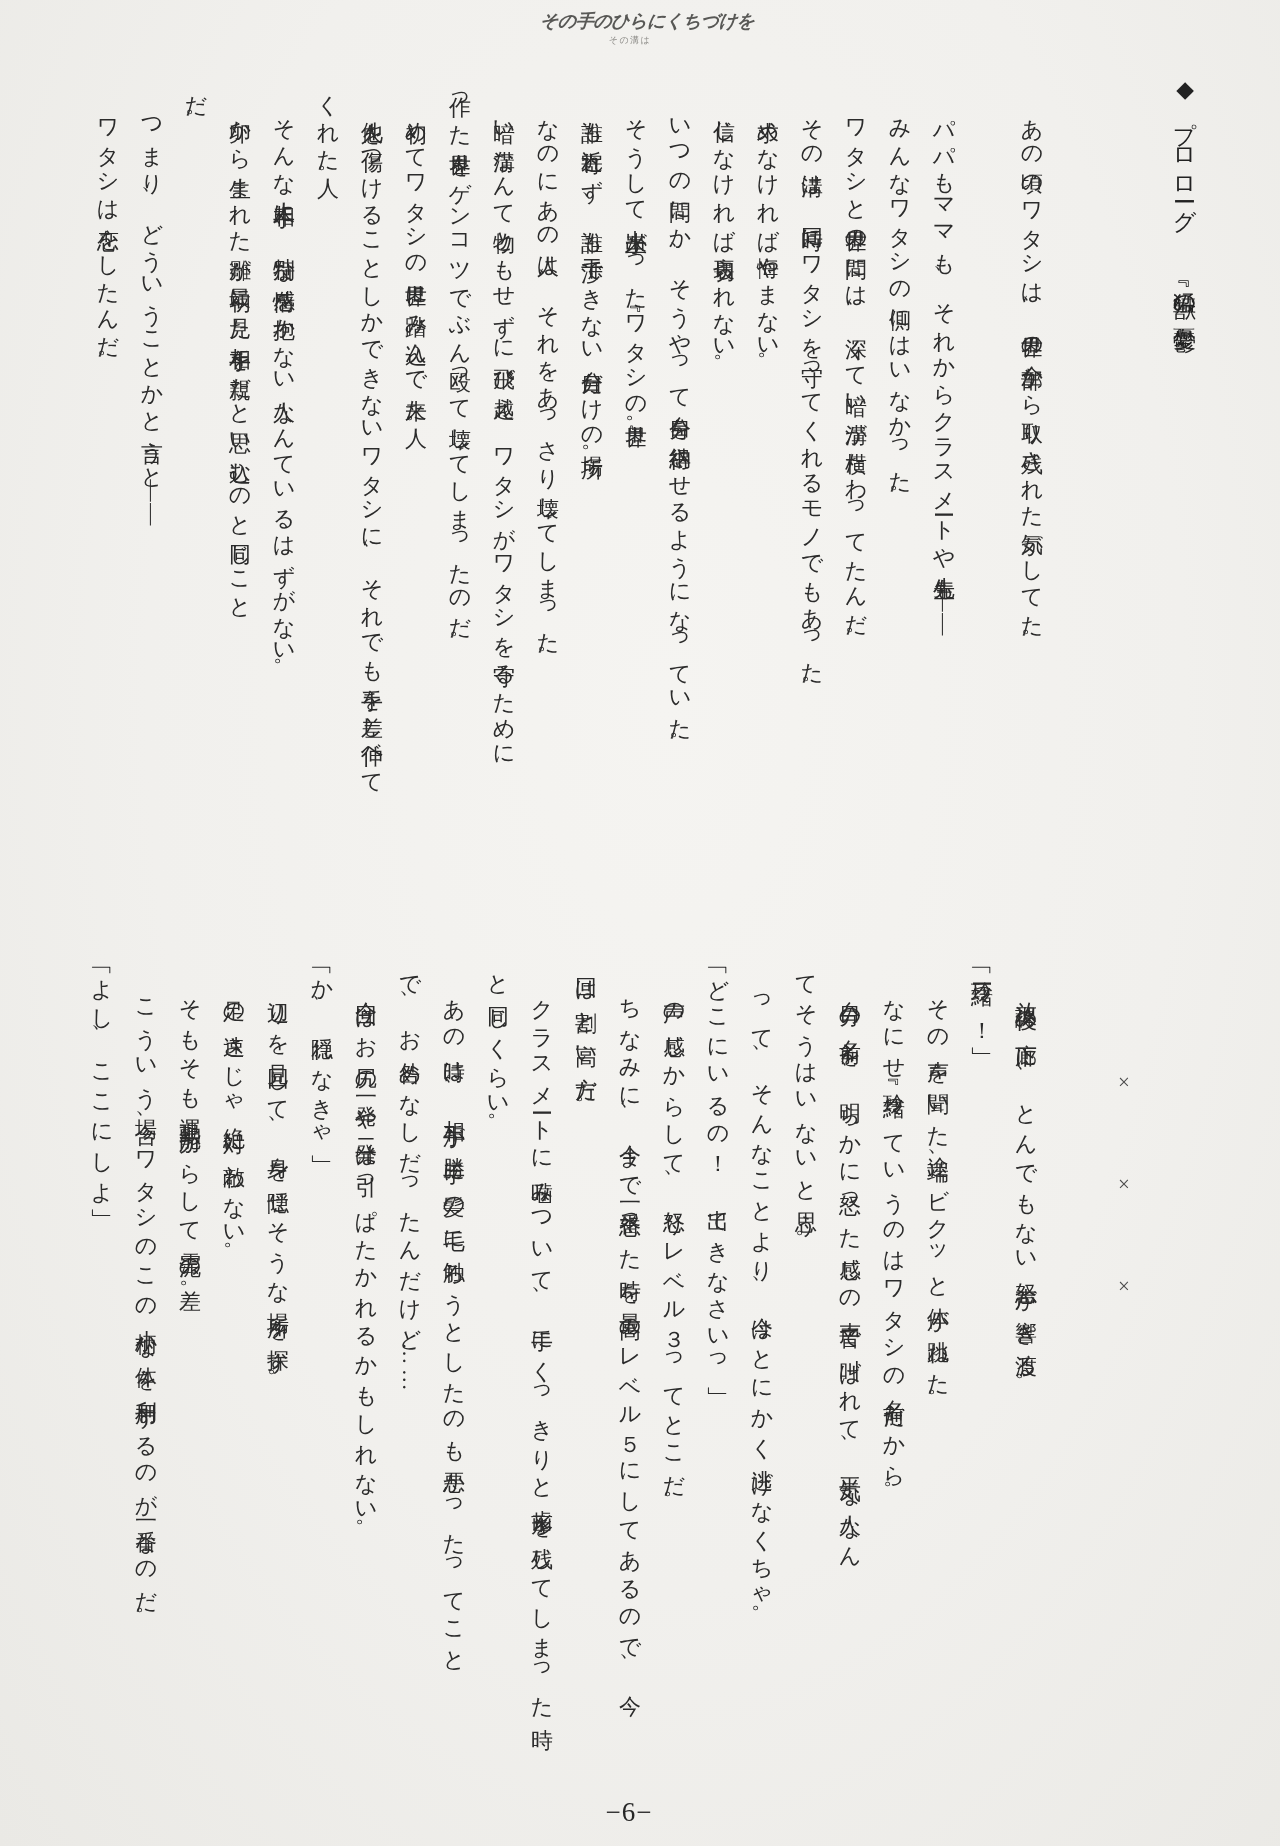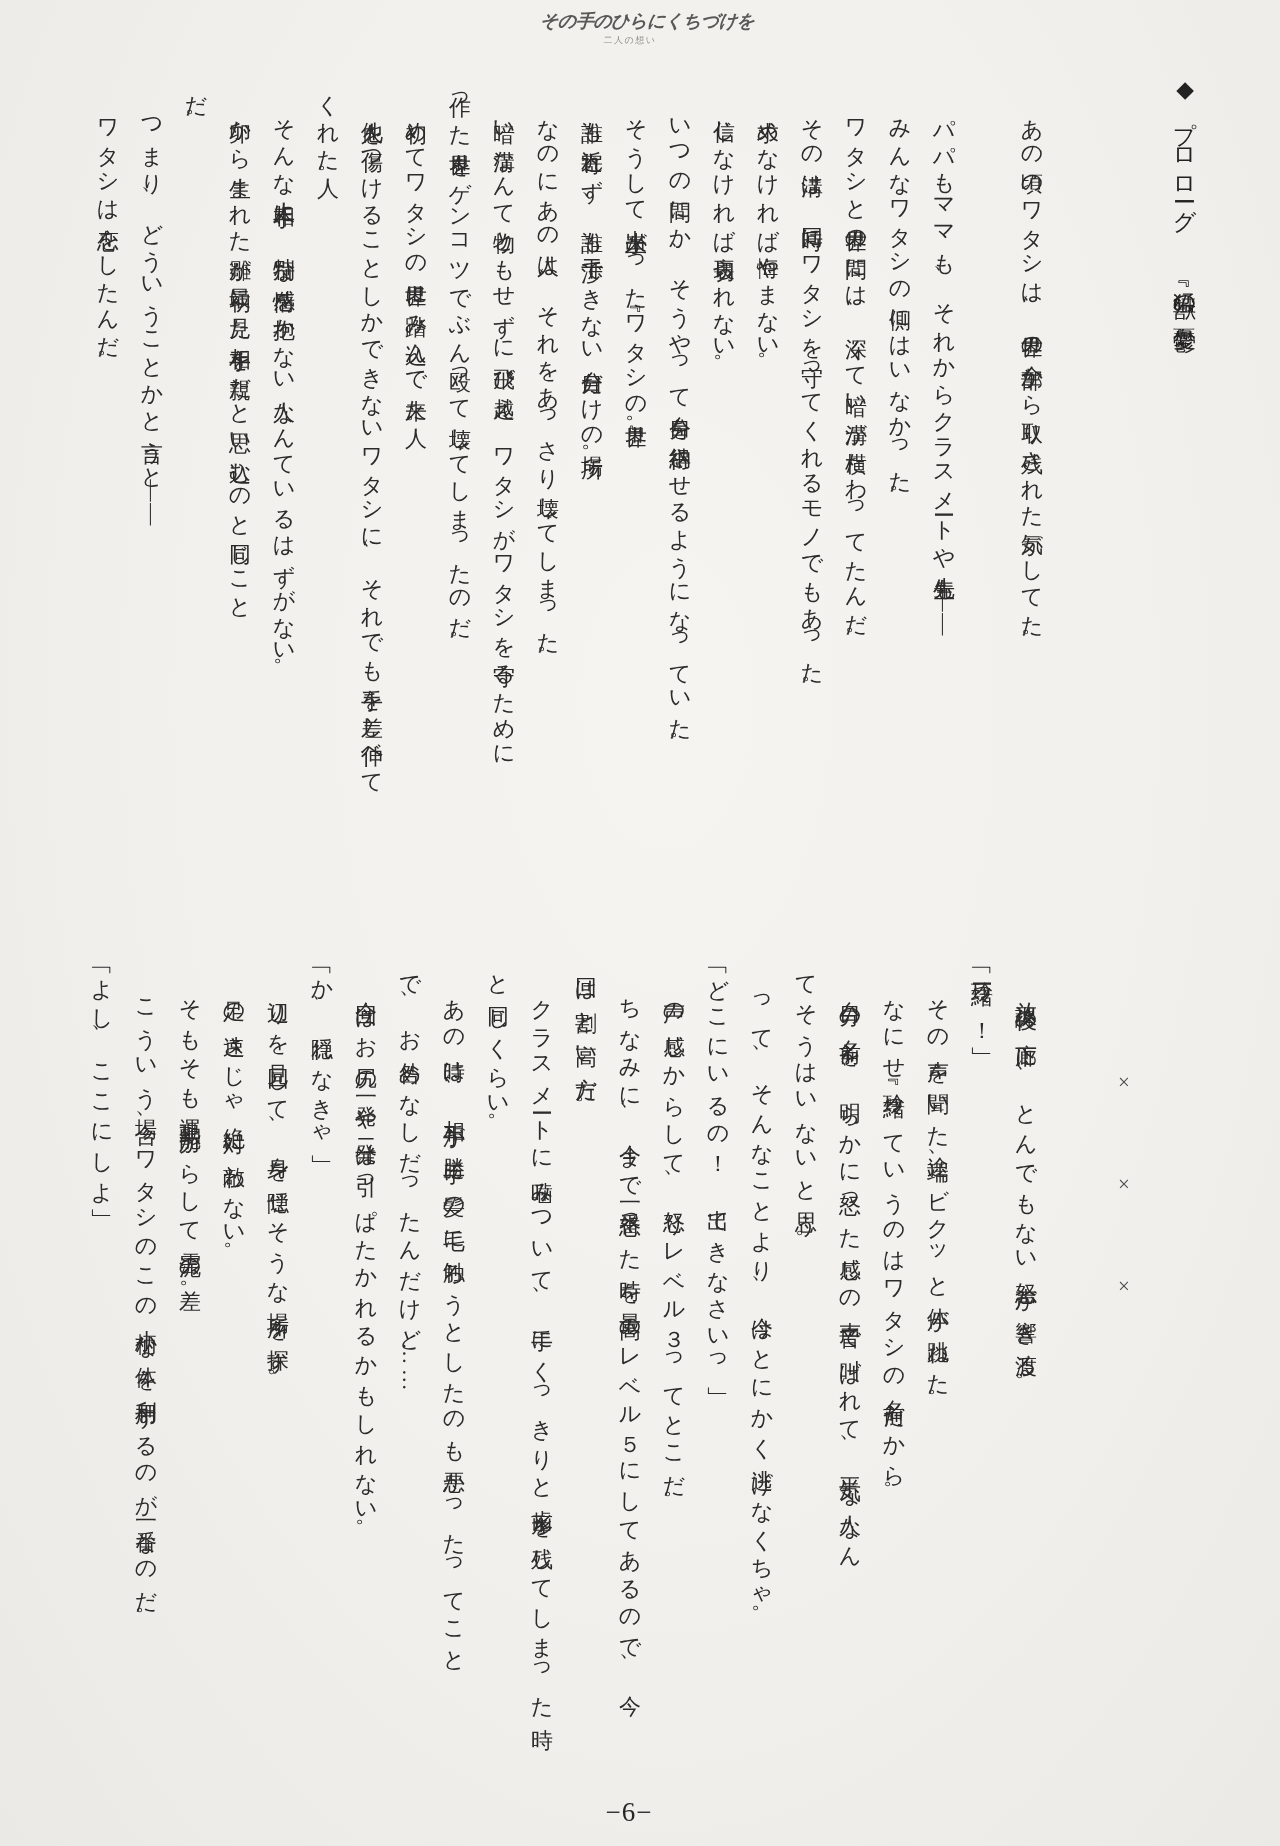--- a/index.html
+++ b/index.html
@@ -112,21 +112,21 @@
     white-space: nowrap;
   }
 </style>
 </head>
 <body>
 
 <div class="page">
 
   <div class="header-wrap">
     <div class="header-logo">その手のひらにくちづけを</div>
-    <div class="header-sub">二人の想い</div>
+    <div class="header-sub">その溝は</div>
   </div>
 
   <div class="vtext chapter-heading">
     <span>◆プロローグ</span><span class="sub">『猛獣の憂鬱』</span>
   </div>
 
   <section id="upper-block" class="vtext text-block">
       <div class="tline indent gap-after">あの頃のワタシは、世界の全部から取り残された気がしてた。</div>
       <div class="tline indent">パパもママも、それからクラスメートや先生も――</div>
       <div class="tline indent">みんなワタシの側にはいなかった。</div>

